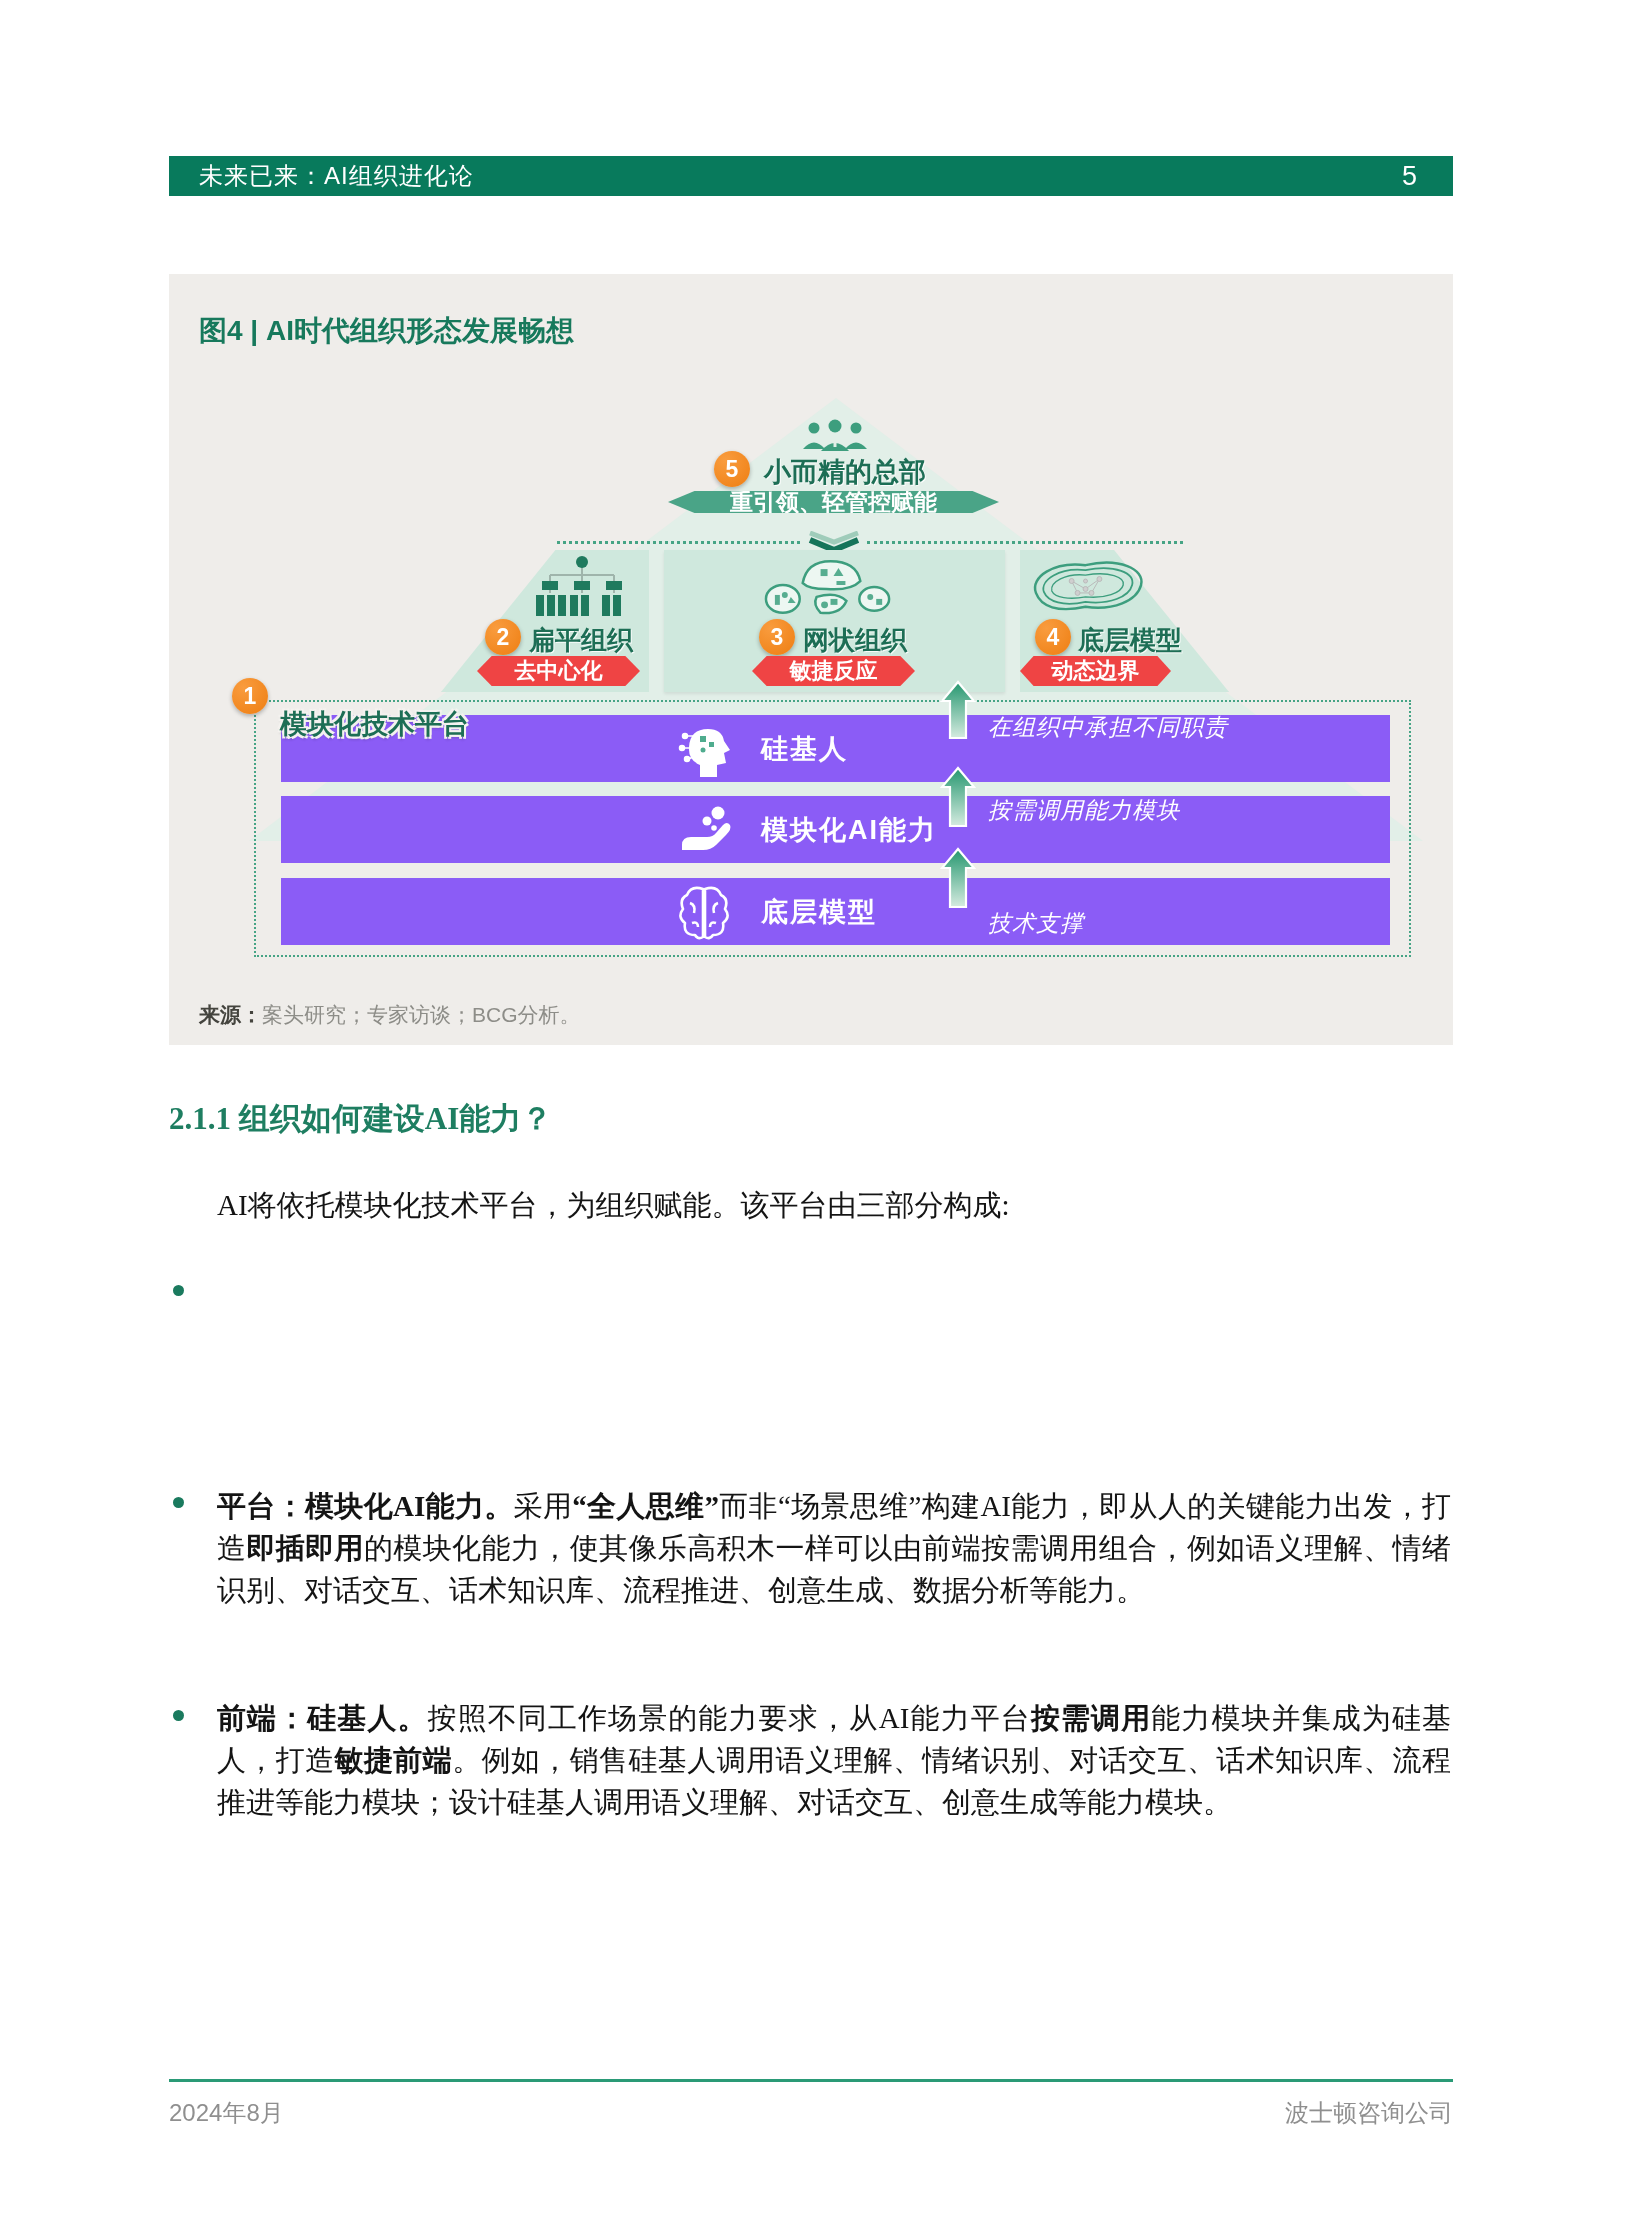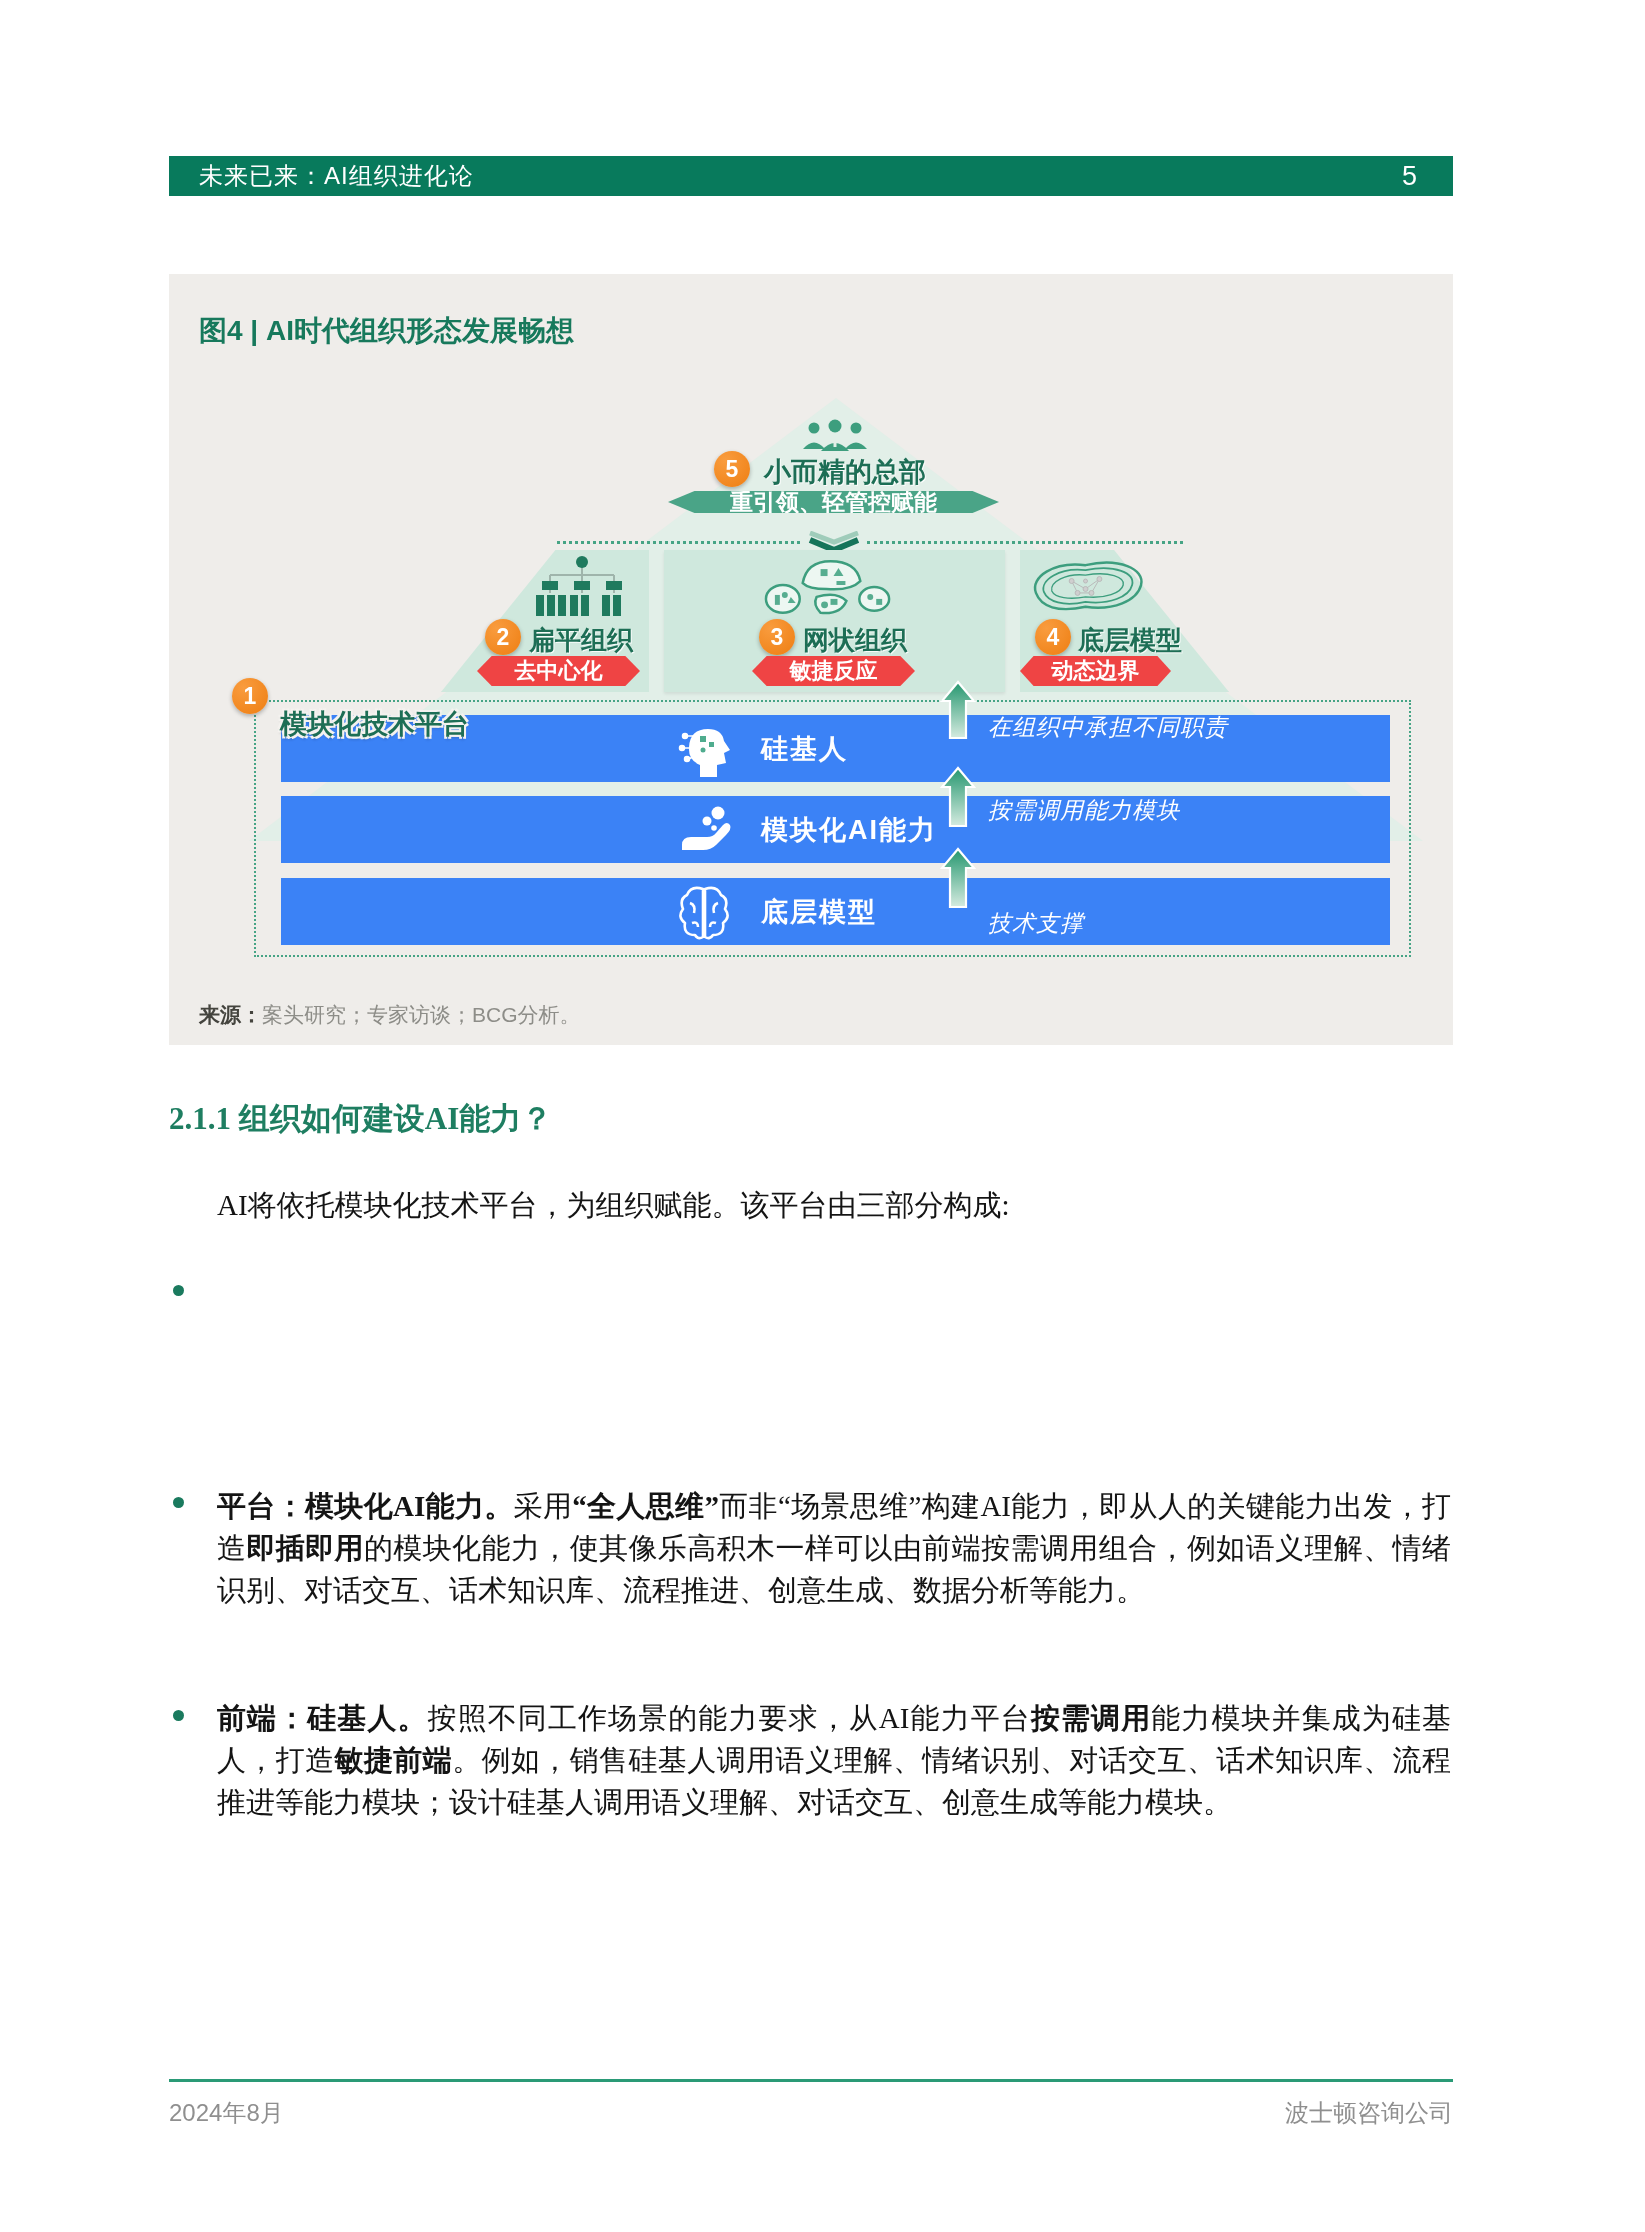--- a/index.html
+++ b/index.html
@@ -40,21 +40,21 @@
           color:#fff;font-weight:bold;font-size:23px;display:flex;align-items:center;
           justify-content:center;clip-path:polygon(8% 0,92% 0,100% 50%,92% 100%,8% 100%,0 50%);}
 
   .dotline{position:absolute;border-top:3px dotted #46a485;height:0;}
   .dotrect{position:absolute;left:85px;top:426px;width:1157px;height:257px;
            border:2px dotted #46a485;box-sizing:border-box;}
 
   .platform-label{position:absolute;left:111px;top:407px;font-size:27px;font-weight:bold;color:#1d6e55;
         text-shadow:-2px -2px 0 #f4f2ef,2px -2px 0 #f4f2ef,-2px 2px 0 #f4f2ef,2px 2px 0 #f4f2ef,0 3px 3px rgba(0,0,0,.18);margin-top:25px;}
 
-  .layerbar{position:absolute;left:112px;width:1109px;height:67px;background:#3b82f6;}
+  .layerbar{position:absolute;left:112px;width:1109px;height:67px;background:#8b5cf6;}
   .layerbar .bar-label{position:absolute;left:480px;top:0;height:67px;display:flex;align-items:center;
         color:#fff;font-weight:bold;font-size:27px;letter-spacing:2px;}
   .layerbar .bar-icon{position:absolute;left:397px;top:50%;transform:translateY(-50%);}
 
   .note{position:absolute;left:819px;color:#fff;font-style:italic;font-size:23px;letter-spacing:1px;z-index:6;}
   .uparrow{position:absolute;left:771px;width:36px;z-index:5;}
 
   .source{position:absolute;left:30px;top:727px;font-size:21px;color:#8d8d88;}
   .source b{color:#44443e;font-weight:bold;}
 

